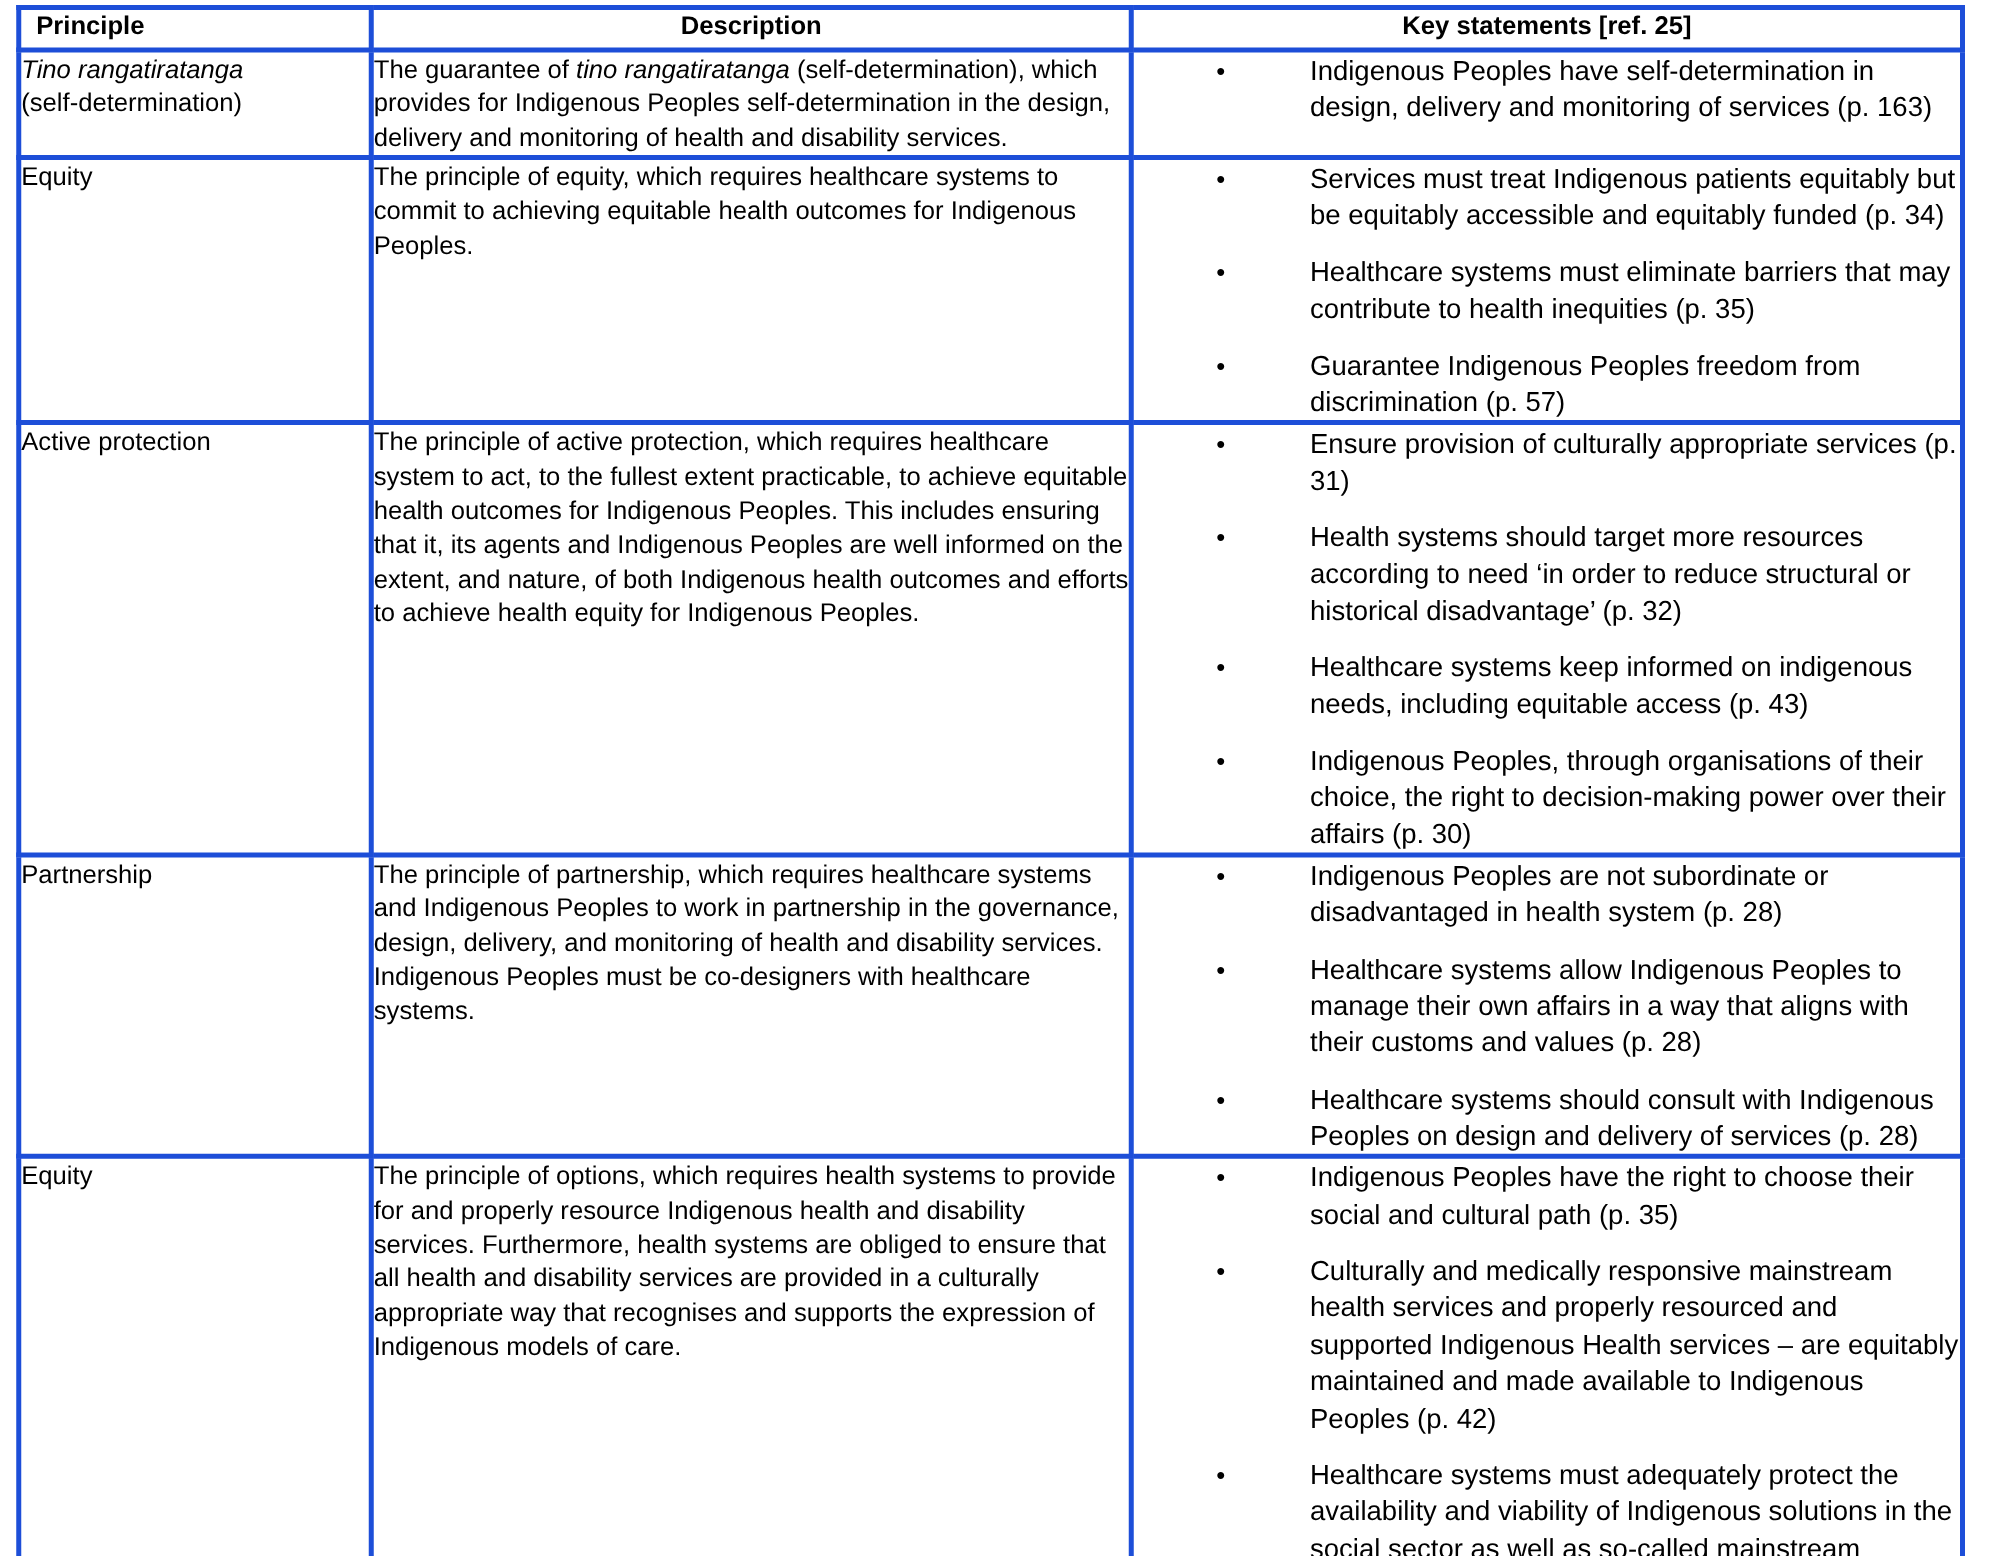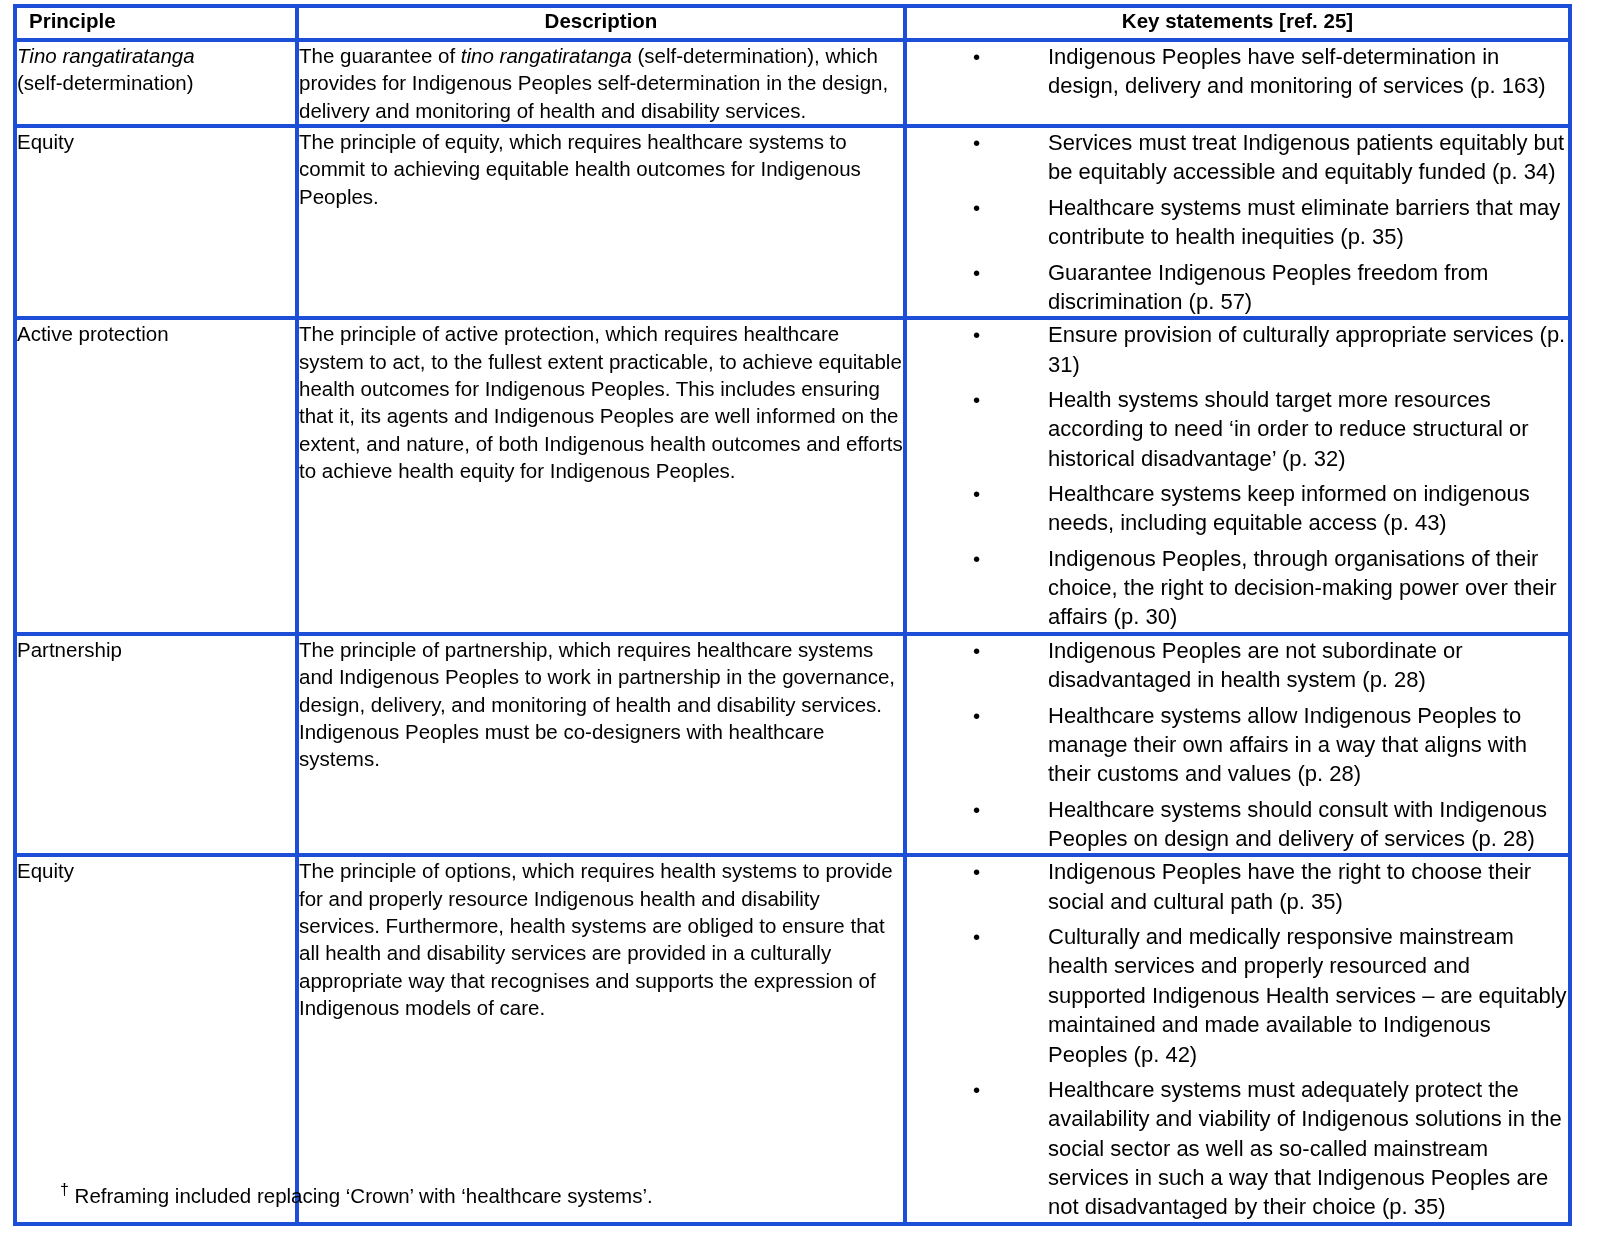--- a/index.html
+++ b/index.html
@@ -86,21 +86,21 @@
     margin: 0;
     padding: 0;
   }
   ul.bullets > li {
     position: relative;
     padding-left: 141px;
     text-indent: -93px;
     margin: 0 0 0 0;
   }
   ul.bullets > li + li {
-    margin-top: 6px;
+    margin-top: 16px;
   }
   ul.bullets > li .bullet-dot {
     display: inline-block;
     width: 93px;
     text-indent: 0;
     font-size: 20.5px;
     line-height: 1.335;
   }
   ul.bullets > li .bullet-dot::before {
     content: "\2022";
@@ -202,18 +202,14 @@
             <li><span class="bullet-dot"></span><span>Indigenous Peoples have the right to choose their social and cultural path (p. 35)</span></li>
             <li><span class="bullet-dot"></span><span>Culturally and medically responsive mainstream health services and properly resourced and supported Indigenous Health services – are equitably maintained and made available to Indigenous Peoples (p. 42)</span></li>
             <li><span class="bullet-dot"></span><span>Healthcare systems must adequately protect the availability and viability of Indigenous solutions in the social sector as well as so-called mainstream services in such a way that Indigenous Peoples are not disadvantaged by their choice (p. 35)</span></li>
           </ul>
         </td>
       </tr>
 
     </tbody>
   </table>
 
-  <div class="footnote">
-    <span class="dagger">†</span>
-    <span>Reframing included replacing ‘Crown’ with ‘healthcare systems’.</span>
-  </div>
 
 </div>
 
 </body></html>

